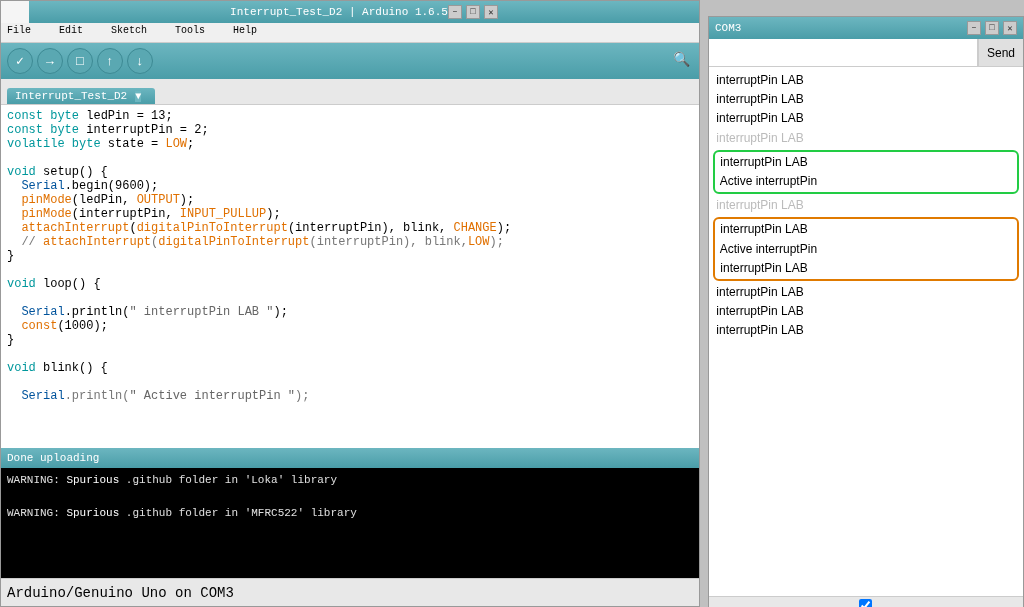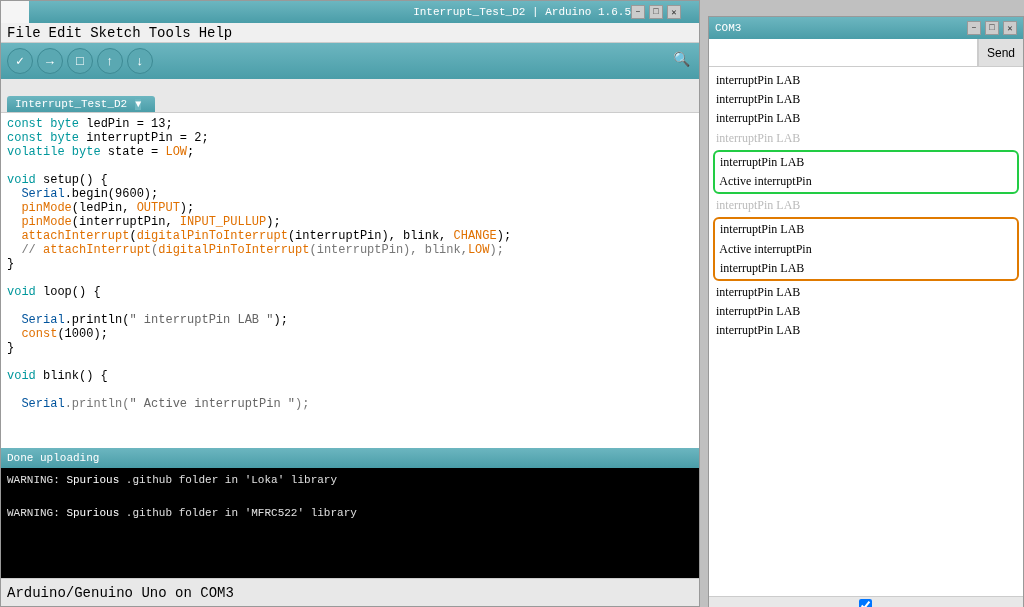--- a/index.html
+++ b/index.html
@@ -13,44 +13,44 @@
       height: 607px;
       background: #f5f5f5;
       border: 1px solid #999;
       display: flex;
       flex-direction: column;
     }
 
     .title-bar {
       background: linear-gradient(to bottom, #6cb6c0, #4a9da8);
       color: white;
-      padding: 3px 18px;
-      font-size: 11px;
-      display: flex;
-      align-items: center;
-      justify-content: flex-end;
+      padding: 3px 6px;
+      font-size: 11px;
+      display: flex;
+      align-items: center;
+      justify-content: center;
       height: 22px;
       margin-left: 28px;
     }
 
     .title-bar-controls {
       display: flex; gap: 4px;
     }
     .title-bar-controls span {
       width: 14px; height: 14px; background: #ccc; border: 1px solid #999;
       display: inline-flex; align-items: center; justify-content: center;
       font-size: 9px; cursor: pointer; color: #333;
     }
 
     .menu-bar {
       background: #f0f0f0;
       padding: 2px 6px;
-      font-size: 14px;
-      display: flex;
-      gap: 8px;
+      font-size: 10px;
+      display: flex;
+      gap: 28px;
       border-bottom: 1px solid #ccc;
       height: 20px;
       align-items: flex-start;
     }
 
     .menu-bar span { cursor: pointer; }
 
     .toolbar {
       background: linear-gradient(to bottom, #6cb6c0, #4a9da8);
       padding: 4px 6px;
@@ -76,21 +76,21 @@
       width: 20px; height: 20px;
       background: none; border: none; color: white; cursor: pointer; font-size: 14px;
     }
 
     .tab-bar {
       background: #e8e8e8;
       padding: 2px 6px 0 6px;
       display: flex;
       align-items: flex-end;
       border-bottom: 1px solid #ccc;
-      height: 34px;
+      height: 26px;
     }
 
     .tab {
       background: linear-gradient(to bottom, #6cb6c0, #4a9da8);
       color: white;
       padding: 2px 14px 2px 8px;
       font-size: 11px;
       border-radius: 3px 3px 0 0;
       display: flex; align-items: center; gap: 4px;
       cursor: pointer;
@@ -190,21 +190,21 @@
       font-size: 12px;
       cursor: pointer;
     }
 
     .com-output {
       flex: 1;
       background: white;
       overflow-y: auto;
       padding: 4px;
       font-size: 12px;
-      font-family: Liberation Serif, serif;
+      font-family: Liberation Sans, sans-serif;
       line-height: 1.6;
       position: relative;
     }
 
     .com-line { white-space: pre; }
 
     .com-bottom-bar {
       background: #e8e8e8;
       border-top: 1px solid #ccc;
       display: flex;

